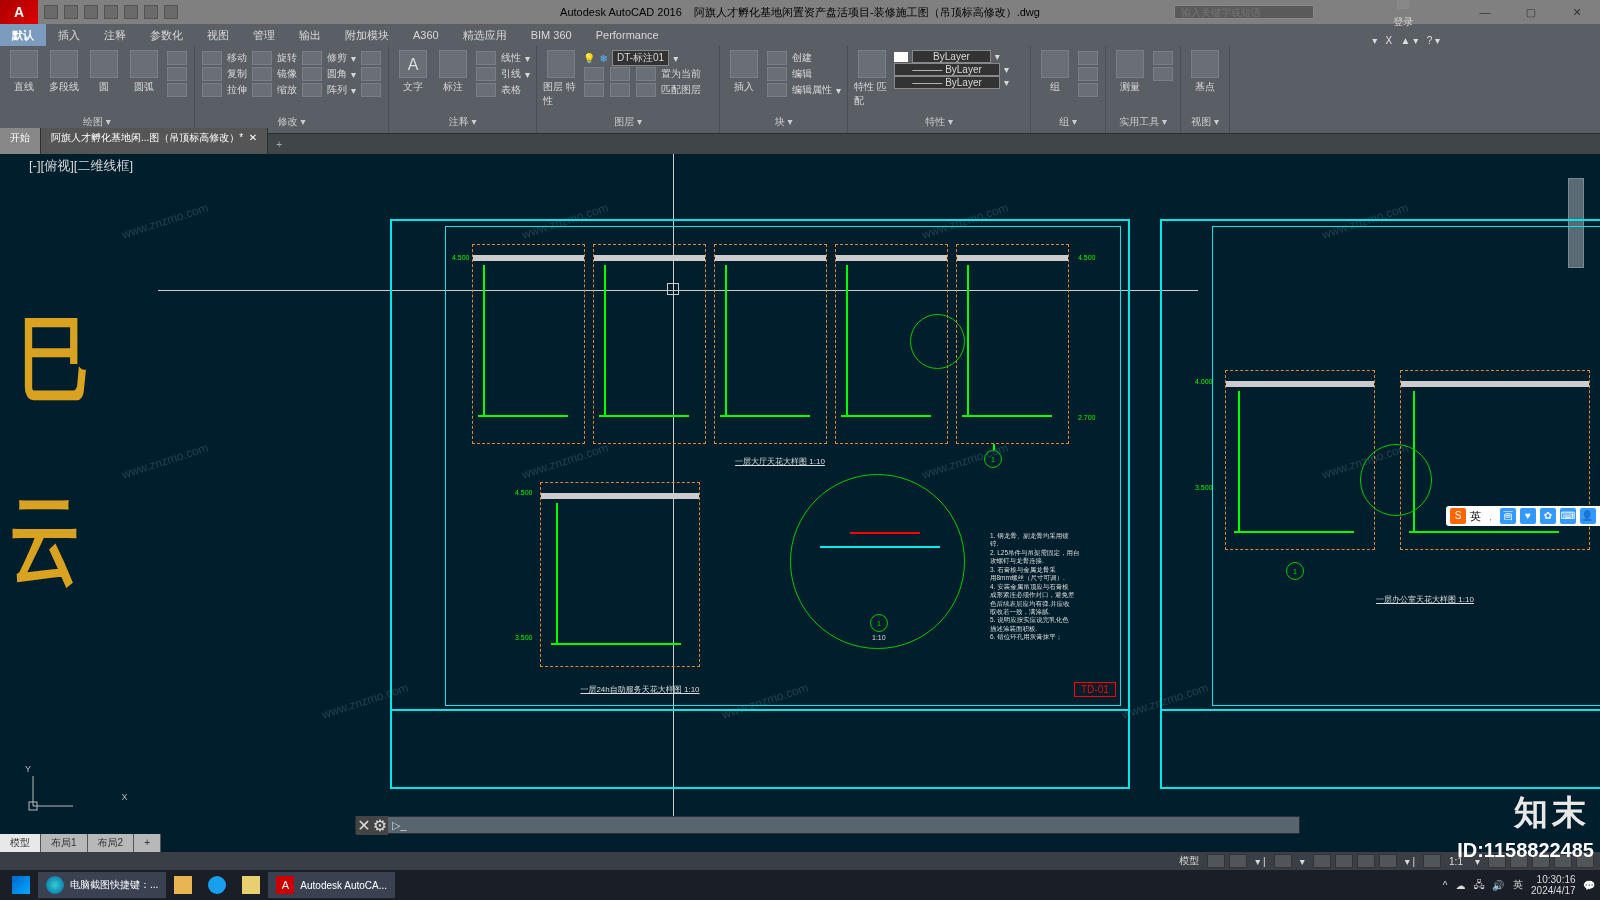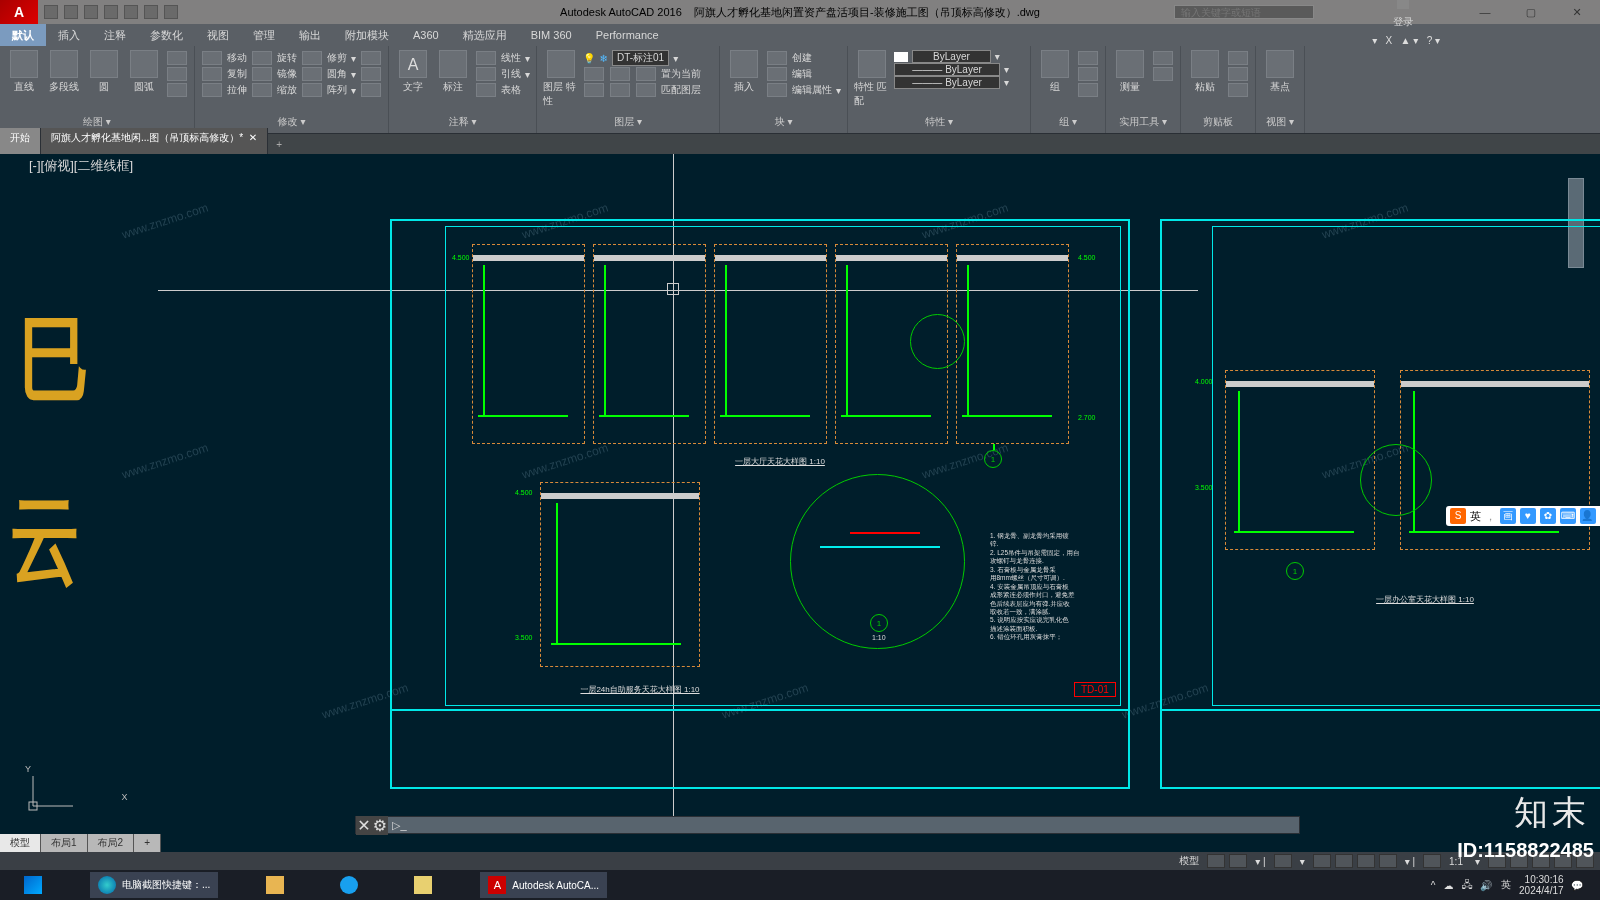--- a/index.html
+++ b/index.html
@@ -66,21 +66,21 @@
 .cmd-input { flex:1; background:#dde0e4; height:14px; margin: 0 4px; font-size:10px; }
 
 .model-tabs { position: absolute; bottom: 48px; left: 0; height: 18px; display: flex; background: #6a6f75; font-size: 10px; z-index:5;}
 .mtab { padding: 0 10px; border-right: 1px solid #555; line-height: 18px; color: #333; background: #b8b8b8; }
 .mtab.active { background: #e8e8e8; }
 
 .statusbar { position: absolute; bottom: 30px; left: 0; right: 0; height: 18px; background: #3a3f45; display:flex; align-items:center; justify-content:flex-end; gap:4px; padding-right:6px;}
 .sb-btn { width:18px; height:14px; background:#50555a; border:1px solid #333; }
 .sb-txt { color:#ddd; font-size:10px; margin: 0 4px;}
 
-.taskbar { position: absolute; bottom: 0; left: 0; right: 0; height: 30px; background: #1a1e26; display: flex; align-items: center; padding: 0 16px; gap: 40px; }
+.taskbar { position: absolute; bottom: 0; left: 0; right: 0; height: 30px; background: #1a1e26; display: flex; align-items: center; padding: 0 4px; }
 .tb-btn { height: 26px; display: flex; align-items: center; padding: 0 8px; color: #fff; font-size: 10px; gap:6px;}
 .tb-btn .ic { width: 18px; height: 18px; }
 .tb-tray { margin-left: auto; display: flex; align-items: center; color: #ddd; font-size: 10px; gap: 8px; }
 .clock { text-align: right; line-height: 1.1; }
 
 .watermark { position:absolute; color:#3a5a6a; font-size:12px; transform:rotate(-18deg); opacity:.6; pointer-events:none;}
 .big-id { position: absolute; right: 6px; bottom: 38px; color: #fff; font-size: 20px; font-weight: 600;}
 .big-logo { position:absolute; font-size:70px; color:#d9a221; font-weight:bold; transform:scaleY(1.4);}
 
 .ime-bar { position:absolute; top:506px; right:0; height:20px; background:#fff; display:flex; align-items:center; gap:4px; padding:0 4px; font-size:11px; z-index:6; border-radius:3px 0 0 3px;}
@@ -274,34 +274,20 @@
           <div class="sm-btn"></div>
           <div class="sm-btn"></div>
         </div>
       </div>
     <div class="panel-title">实用工具 ▾</div>
   </div>
   <div class="panel">
     <div class="panel-body">
         <div class="big-btn">
           <div class="ic"></div>
-          <span>粘贴</span>
-        </div>
-        <div class="btn-row">
-          <div class="sm-btn"></div>
-          <div class="sm-btn"></div>
-          <div class="sm-btn"></div>
-        </div>
-      </div>
-    <div class="panel-title">剪贴板</div>
-  </div>
-  <div class="panel">
-    <div class="panel-body">
-        <div class="big-btn">
-          <div class="ic"></div>
           <span>基点</span>
         </div>
       </div>
     <div class="panel-title">视图 ▾</div>
   </div>
 </div>
 
 <div class="filetabs">
   <div class="filetab start">开始</div>
   <div class="filetab active"><span>阿旗人才孵化基地闲...图（吊顶标高修改）*</span> &nbsp;✕</div>
@@ -474,21 +460,21 @@
   <span class="s" style="background:#f60;">S</span>
   <span>英</span>
   <span style="color:#999;">，</span>
   <span class="s" style="background:#39f;">画</span>
   <span class="s" style="background:#39f;">♥</span>
   <span class="s" style="background:#39f;">✿</span>
   <span class="s" style="background:#39f;">⌨</span>
   <span class="s" style="background:#39f;">👤</span>
 </div>
 
-<div style="position:absolute;right:10px;bottom:64px;color:#e8e8e8;font-size:34px;font-weight:400;letter-spacing:4px;">知末</div>
+<div style="position:absolute;right:10px;bottom:64px;color:#e8e8e8;font-size:34px;font-weight:700;letter-spacing:4px;">知末</div>
 <div class="big-id">ID:1158822485</div>
 
 <div class="taskbar">
   <div class="tb-btn">
       <div class="ic" style="background:linear-gradient(135deg,#06c,#0af);"></div>
     </div>
   <div class="tb-btn" style="background:#3a4252;">
       <div class="ic" style="background:radial-gradient(circle,#3cc,#06a);border-radius:50%;"></div>
       <span>电脑截图快捷键：...</span>
     </div>

